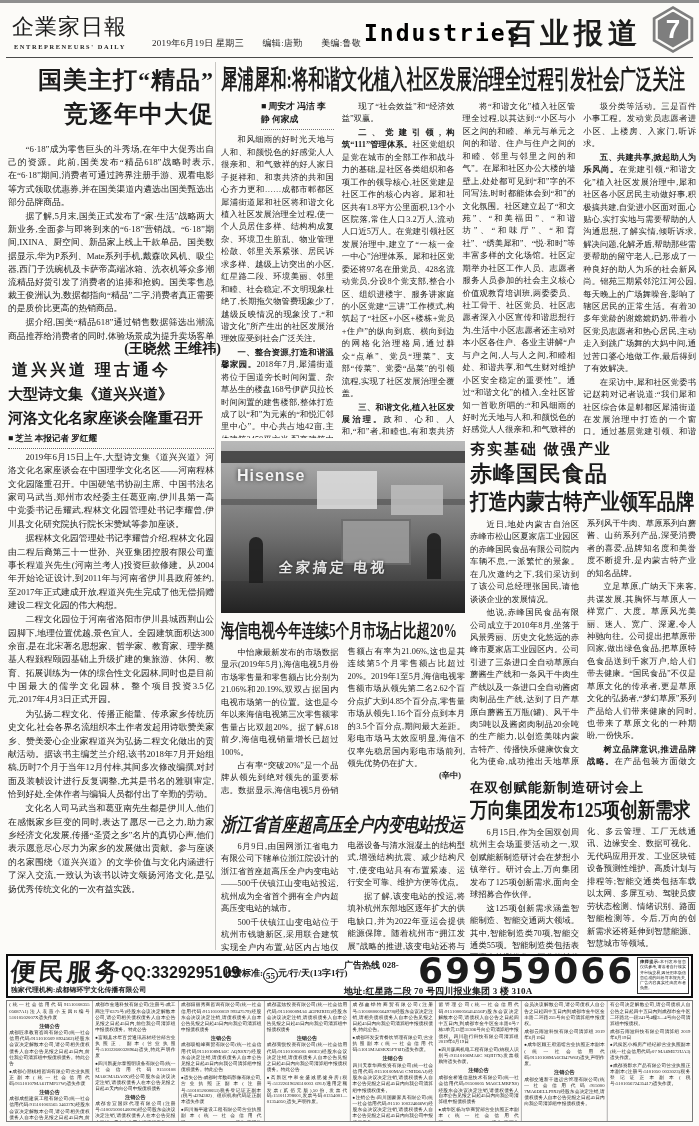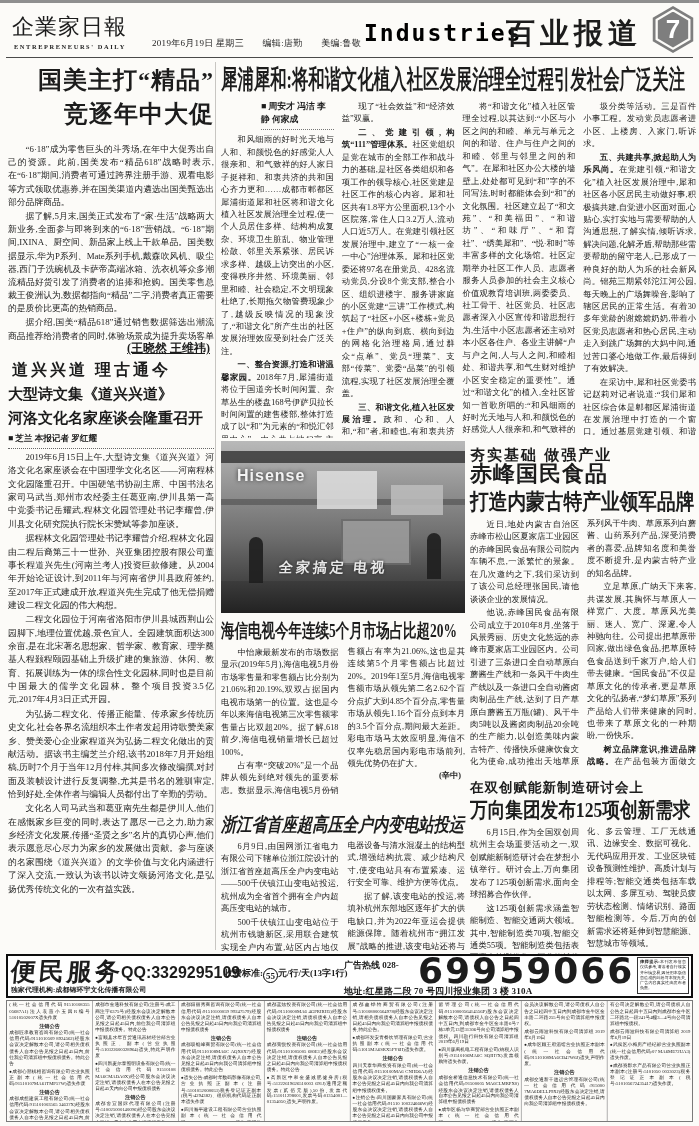--- a/index.html
+++ b/index.html
@@ -23,21 +23,21 @@
   #baiye { left:506px; top:14px; font-size:29px; font-weight:900; letter-spacing:5px; font-family:"Liberation Sans", sans-serif; }
   .hex { clip-path:polygon(50% 0%,96% 25%,96% 75%,50% 100%,4% 75%,4% 25%); display:flex; align-items:center; justify-content:center; }
   #badge { left:651px; top:6px; width:44px; height:47px; background:#7e7e7e; }
   #badge .hex-mid { width:38px; height:41px; background:#fcfbf8; }
   #badge .hex-in { width:33px; height:36px; background:#7e7e7e; color:#fff; font-size:26px; font-weight:900; font-family:"Liberation Sans", sans-serif; }
   #header-rule { left:6px; top:57px; width:687px; height:1px; background:#4a4a4a; }
   #left-rule { left:215px; top:62px; width:1px; height:888px; background:#c8c6c2; }
   
   #guomei-title { left:8px; top:64px; width:206px; font-size:24px; font-weight:900; line-height:1.4; letter-spacing:1px;text-align:right; }
   #guomei-body { left:8px; top:142px; width:206px; height:198px; overflow:hidden; font-size:8.8px; line-height:1.5; }
-  #guomei-sign { left:8px; top:340px; width:206px; font-size:12px;text-decoration:underline; }
+  #guomei-sign { left:19px; top:340px; width:206px; font-size:14px; }
   #daoxing-kicker { left:12px; top:360px; width:200px; font-size:16px; font-weight:600; letter-spacing:3px; }
   #daoxing-title { left:8px; top:382px; width:206px; font-size:15px; font-weight:900; line-height:1.6; }
   #daoxing-byline { left:8px; top:433px; width:206px; font-size:8.6px; font-weight:700; border-bottom:1px dotted #666; padding-bottom:3px; }
   #daoxing-body { left:8px; top:450px; width:206px; height:526px; overflow:hidden; font-size:8.8px; line-height:1.52; }
   .para + .para, .m-list .para { margin-top:1px; }
   
   #main-headline { left:221px; top:62px; width:476px; height:34px; overflow:visible; }
   #main-headline .scalex { font-size:26px; font-weight:900; transform:scaleX(.63); letter-spacing:0; }
   #main-cols { left:221px; top:100px; width:475px; height:338px; display:flex; gap:8px; overflow:hidden; }
   .mcol { flex:1 1 0; font-size:8.3px; line-height:1.5; }
@@ -55,21 +55,21 @@
   #photo-floor { left:0; top:140px; width:244px; height:32px; background:linear-gradient(180deg,#3c3c3c,#222); }
   #photo-overlay { left:58px; top:118px; font-size:14px; font-weight:900; color:#e9e9e9; letter-spacing:3px; transform:skewX(-6deg); text-shadow:0 0 3px #222; }
   .figure { position:absolute; width:14px; height:46px; background:#1e1e1e; border-radius:7px 7px 0 0; opacity:.9; }
   
   #hisense-title { left:221px; top:618px; width:244px; }
   #hisense-title .scalex { font-size:19px; font-weight:900; transform:scaleX(.71); }
   #hisense-body { left:221px; top:646px; width:244px; height:160px; column-count:2; column-gap:9px; column-fill:auto; overflow:hidden; font-size:8.3px; line-height:1.5; }
   #zhejiang-title { left:221px; top:812px; width:244px;font-style:italic; }
   #zhejiang-title .scalex { font-size:19px; font-weight:900; transform:scaleX(.8); }
   #zhejiang-body { left:221px; top:840px; width:244px; height:136px; column-count:2; column-gap:9px; column-fill:auto; overflow:hidden; font-size:8.3px; line-height:1.5; }
-  #chifeng-kicker { left:470px; top:440px; font-size:15px; font-weight:700; letter-spacing:2px; font-family:Liberation Sans, sans-serif;margin-top:6px; }
+  #chifeng-kicker { left:470px; top:440px; font-size:15px; font-weight:700; letter-spacing:2px; font-family:Liberation Serif, serif; }
   #chifeng-t1 { left:470px; top:459px; font-size:22px; font-weight:900; letter-spacing:1px; }
   #chifeng-t2 { left:470px; top:487px; width:226px; }
   #chifeng-t2 .scalex { font-size:22px; font-weight:900; transform:scaleX(.85); }
   #chifeng-body { left:470px; top:518px; width:226px; height:256px; column-count:2; column-gap:8px; column-fill:auto; overflow:hidden; font-size:8.3px; line-height:1.5; }
   #wanxiang-kicker { left:470px; top:779px; font-size:13.5px; font-weight:700; font-family:"Liberation Sans", sans-serif; letter-spacing:1px; }
   #wanxiang-title { left:470px; top:796px; width:226px; }
   #wanxiang-title .scalex { font-size:21px; font-weight:900; transform:scaleX(.84); }
   #wanxiang-body { left:470px; top:826px; width:226px; height:148px; column-count:2; column-gap:8px; column-fill:auto; overflow:hidden; font-size:8.3px; line-height:1.5; }
   
   #banner { left:6px; top:954px; width:687px; height:44px; border:2px solid #0d0d0d; background:#fff; }
@@ -135,21 +135,21 @@
       <p class="para">文化名人司马武当和葛亚南先生都是伊川人,他们在感慨家乡巨变的同时,表达了愿尽一己之力,助力家乡经济文化发展,传播“圣贤之乡”名片的真切心声,他们表示愿意尽心尽力为家乡的发展做出贡献。参与座谈的名家围绕《道兴兴道》的文学价值与文化内涵进行了深入交流,一致认为该书以诗文颂扬河洛文化,是弘扬优秀传统文化的一次有益实践。</p>
     </div>
 
   <div id="main-headline" class="abs">
     <span class="scalex">犀浦犀和:将和谐文化植入社区发展治理全过程引发社会广泛关注</span>
   </div>
   <div id="main-cols" class="abs">
     <div class="mcol">
       <div class="m-byline">■ 周安才 冯洁 李静 何家成</div>
       <div class="m-list">
-          <p class="para">和风细雨的好时光天地与人和、和颜悦色的好感觉人人很亲和、和气致祥的好人家日子挺祥和、和衷共济的共和国心齐力更和……成都市郫都区犀浦街道犀和社区将和谐文化植入社区发展治理全过程,使一个人员居住多样、结构构成复杂、环境卫生脏乱、物业管理松散、邻里关系紧张、居民诉求多样、越级上访突出的小区,变得秩序井然、环境美丽、邻里和睦、社会稳定,不文明现象杜绝了,长期拖欠物管费现象少了,越级反映情况的现象没了,“和谐文化”所产生出的社区发展治理效应受到社会广泛关注。</p>
+          <p class="para">和风细雨的好时光天地与人和、和颜悦色的好感觉人人很亲和、和气致祥的好人家日子挺祥和、和衷共济的共和国心齐力更和……成都市郫都区犀浦街道犀和社区将和谐文化植入社区发展治理全过程,使一个人员居住多样、结构构成复杂、环境卫生脏乱、物业管理松散、邻里关系紧张、居民诉求多样、越级上访突出的小区,红星路二段、环境美丽、邻里和睦、社会稳定,不文明现象杜绝了,长期拖欠物管费现象少了,越级反映情况的现象没了,“和谐文化”所产生出的社区发展治理效应受到社会广泛关注。</p>
           <p class="para"><b>一、整合资源,打造和谐温馨家园。</b>2018年7月,犀浦街道将位于国道旁长时间闲置、杂草丛生的楼盘168号伊萨贝拉长时间闲置的建售楼部,整体打造成了以“和”为元素的“和悦汇邻里中心”。中心共占地42亩,主体建筑2450平方米,配套建筑由6个独栋样板房组成,约650平方米,环境优美、配套完善、功能齐全,具有新时代特色的社区办公住地及党群服务中心、市民娱乐广场、职工之家等五大区域。依托优美的环境、清新的空气、温馨的花草,和谐的社区吸引了众多“金凤凰”筑巢。自去年10月以来,共有武当、黑籽儿、花开福田、蜀艺、中国移动等12家优秀品牌企业入驻犀和社区多功能区,实</p>
         </div>
     </div>
     <div class="mcol m-list">
         <p class="para">现了“社会效益”和“经济效益”双赢。</p>
         <p class="para"><b>二、党建引领,构筑“111”管理体系。</b>社区党组织是党在城市的全部工作和战斗力的基础,是社区各类组织和各项工作的领导核心,社区党建是社区工作的核心内容。犀和社区共有1.8平方公里面积,13个小区院落,常住人口3.2万人,流动人口近5万人。在党建引领社区发展治理中,建立了“一核一金一中心”治理体系。犀和社区党委还将97名在册党员、428名流动党员,分设8个党支部,整合小区、组织进楼宇、服务讲家庭的小区党建“三讲”工作模式,构筑起了“社区+小区+楼栋+党员+住户”的纵向到底、横向到边的网格化治理格局,通过群众“点单”、党员“理菜”、支部“传菜”、党委“品菜”的引领流程,实现了社区发展治理全覆盖。</p>
         <p class="para"><b>三、和谐文化,植入社区发展治理。</b>政和、心和、人和,“和”者,和睦也,有和衷共济之意;“谐”者,相合也,有协调和顺之意。和谐是一种关系,和谐是一个有序发展的局面,和谐是全社会共同追求的理想状态。著名经济学家于光远先生曾经说过:“和气生财,经济繁荣靠企业,企业兴旺靠文化。”犀浦街道在社区发展治理中,探索出了一条文</p>
       </div>
     <div class="mcol m-list">
         <p class="para">将“和谐文化”植入社区管理全过程,以其达到:“小区与小区之间的和睦、单元与单元之间的和谐、住户与住户之间的和睦、邻里与邻里之间的和气”。在犀和社区办公大楼的墙壁上,处处都可见到“和”字的不同写法,时时都能体会到“和”的文化氛围。社区建立起了“和文苑”、“和美福田”、“和谐坊”、“和味厅”、“和育社”、“绣美犀和”、“悦·和时”等丰富多样的文化场馆。社区定期举办社区工作人员、志愿者服务人员参加的社会主义核心价值观教育培训班,两委委员、社工骨干、社区党员、社区志愿者深入小区宣传和谐思想行为,生活中小区志愿者还主动对本小区各住户、各业主讲解“户与户之间,人与人之间,和睦相处、和谐共享,和气生财对维护小区安全稳定的重要性”。通过“和谐文化”的植入,全社区皆知一首歌所唱的:“和风细雨的好时光天地与人和,和颜悦色的好感觉人人很亲和,和气致祥的好人家日子挺祥和,和衷共济的共和国心齐力更和”的良好氛围。</p>

